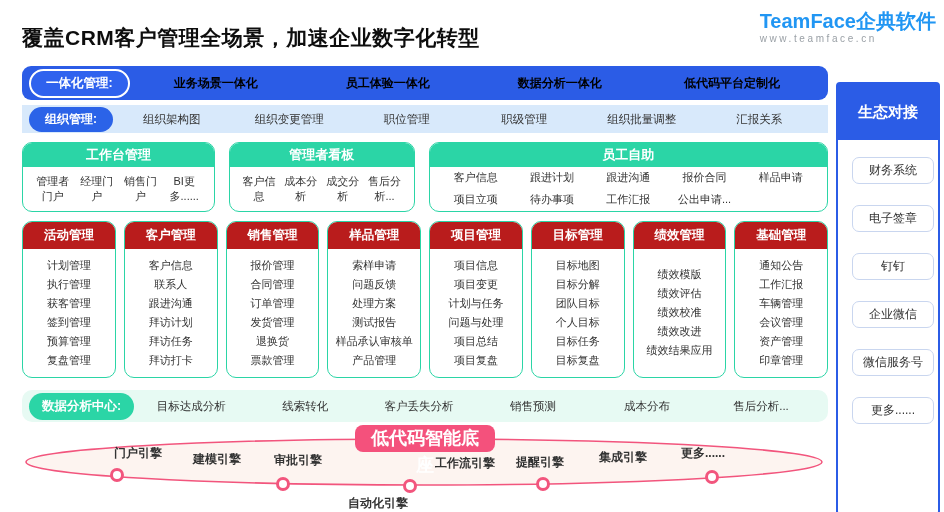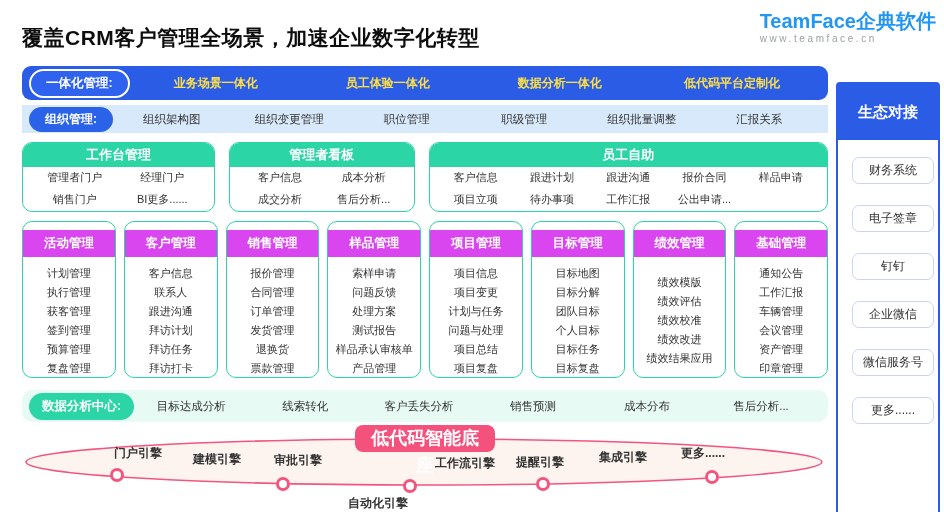--- a/index.html
+++ b/index.html
@@ -18,41 +18,41 @@
 
   
   .main{display:flex;gap:8px;}
   .left{width:806px;flex:0 0 806px;}
 
   .bar{display:flex;align-items:center;padding:0 10px 0 7px;}
   .bar-item{flex:1;text-align:center;}
   .bar-blue{height:34px;background:#2b5ce6;border-radius:9px;}
   .pill-int{background:#2f62ee;border:2px solid #fff;color:#fff;border-radius:999px;
             font-size:12.5px;font-weight:bold;padding:4px 15px;white-space:nowrap;}
-  .bar-blue .bar-item{color:#fde047;font-size:12px;font-weight:bold;}
+  .bar-blue .bar-item{color:#000000;font-size:12px;font-weight:bold;}
   .bar-lb{height:28px;background:#d8e9fb;border-radius:0;margin-top:5px;}
   .pill-org{background:#2b63e8;color:#fff;border-radius:999px;font-size:12px;font-weight:bold;
             padding:4px 16px;white-space:nowrap;}
   .bar-lb .bar-item{color:#333;font-size:11.5px;}
 
   
   .green-row{display:flex;gap:14px;margin-top:9px;justify-content:flex-end;}
   .gbox{border:1.5px solid #2bd5a6;border-radius:10px;background:#fff;height:70px;overflow:hidden;box-sizing:border-box;}
   .gbox-a{flex:1;}
   .gbox-b{flex:.96;}
   .gbox-c{flex:2.08;}
   .gbox-h{background:#2bd5a6;color:#fff;font-weight:bold;font-size:13px;text-align:center;height:24px;line-height:24px;}
   .gbox-body{display:grid;height:43px;align-items:center;padding:0 8px;font-size:11px;color:#333;text-align:center;}
-  .cols2{grid-template-columns:1fr 1fr;}
+  .cols2{grid-template-columns:1fr 1fr 1fr 1fr;}
   .cols5{grid-template-columns:repeat(5,1fr);}
 
   
   .teal-row{display:flex;gap:8px;margin-top:9px;}
   .tbox{flex:1;border:1.5px solid #2bd5a6;border-radius:10px;background:#fff;height:157px;overflow:hidden;box-sizing:border-box;}
-  .tbox-h{background:#d946ef;color:#fff;font-weight:bold;font-size:12.5px;text-align:center;height:27px;line-height:27px;margin-top:8px;}
+  .tbox-h{background:#b91c1c;color:#fff;font-weight:bold;font-size:12.5px;text-align:center;height:27px;line-height:27px;}
   .tbox-body{height:127px;display:flex;flex-direction:column;justify-content:center;text-align:center;font-size:11px;color:#333;}
   .tbox-body div{line-height:19px;}
 
   
   .bar-mint{height:32px;background:#e7faf3;border-radius:10px;margin-top:12px;}
   .pill-dac{background:#2bd5a6;color:#fff;border-radius:999px;font-size:12.5px;font-weight:bold;
             padding:5px 13px;white-space:nowrap;}
   .bar-mint .bar-item{color:#333;font-size:11.5px;}
 
   

